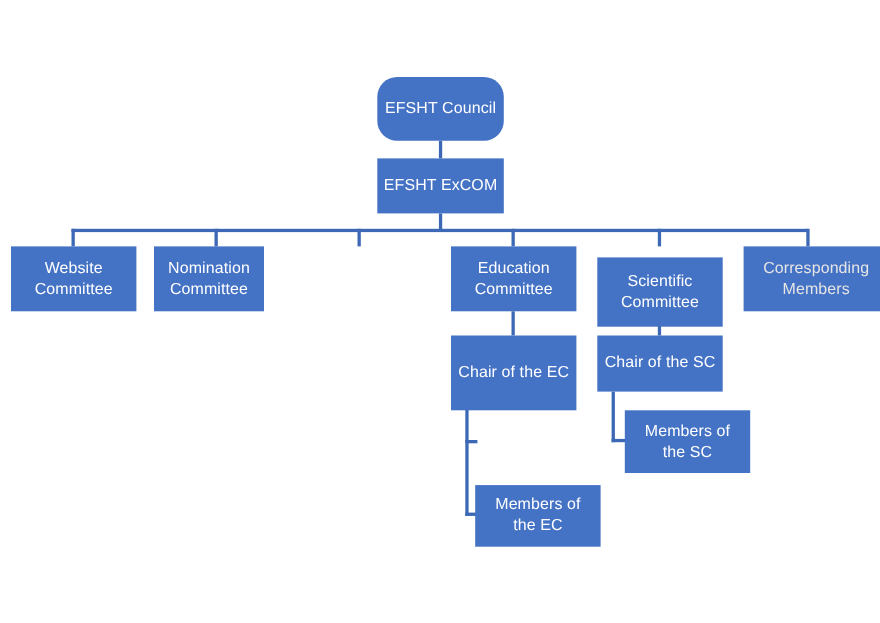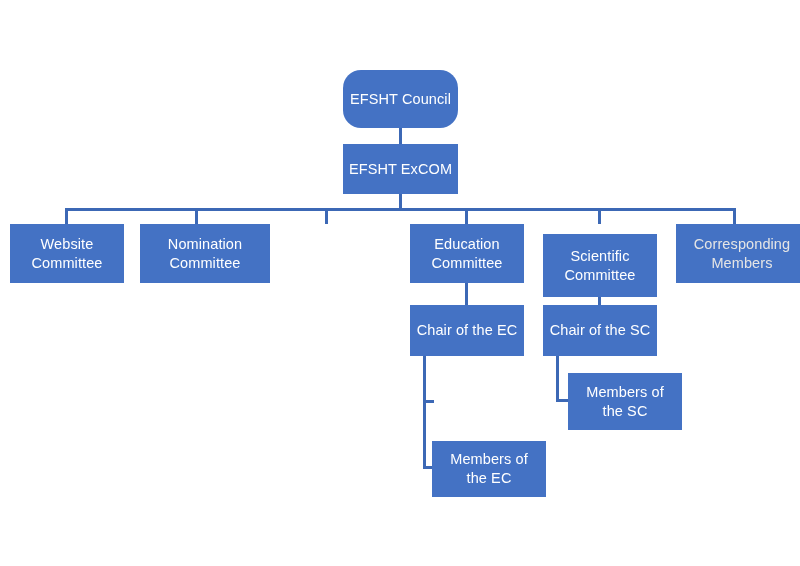--- a/index.html
+++ b/index.html
@@ -74,42 +74,42 @@
 
   <div class="node" style="left: 343px; top: 144px; width: 115px; height: 50px; background: rgb(68, 114, 196); color: rgb(255, 255, 255);">
     <span class="node-label">EFSHT ExCOM</span>
   </div>
 
   <div class="node" style="left: 10px; top: 224px; width: 114px; height: 59px; background: rgb(68, 114, 196); color: rgb(255, 255, 255);">
     <span class="node-label">Website
 Committee</span>
   </div>
 
-  <div class="node" style="left: 140px; top: 224px; width: 130px; height: 59px; background: rgb(68, 114, 196); color: rgb(255, 255, 255);">
+  <div class="node" style="left: 140px; top: 224px; width: 100px; height: 59px; background: rgb(68, 114, 196); color: rgb(255, 255, 255);">
     <span class="node-label">Nomination
 Committee</span>
   </div>
 
 
   <div class="node" style="left: 410px; top: 224px; width: 114px; height: 59px; background: rgb(68, 114, 196); color: rgb(255, 255, 255);">
     <span class="node-label">Education
 Committee</span>
   </div>
 
   <div class="node" style="left: 543px; top: 224px; width: 114px; height: 63px; background: rgb(68, 114, 196); color: rgb(255, 255, 255); margin-top: 10px;">
     <span class="node-label">Scientific
 Committee</span>
   </div>
 
   <div class="node" style="left: 676px; top: 224px; width: 132px; height: 59px; background: rgb(68, 114, 196); color: #e5e5e5;">
     <span class="node-label">Corresponding
 Members</span>
   </div>
 
-  <div class="node" style="left: 410px; top: 305px; width: 114px; height: 51px; background: rgb(68, 114, 196); color: rgb(255, 255, 255);">
+  <div class="node" style="left: 410px; top: 305px; width: 114px; height: 68px; background: rgb(68, 114, 196); color: rgb(255, 255, 255);">
     <span class="node-label">Chair of the EC</span>
   </div>
 
   <div class="node" style="left: 543px; top: 305px; width: 114px; height: 51px; background: rgb(68, 114, 196); color: rgb(255, 255, 255);">
     <span class="node-label">Chair of the SC</span>
   </div>
 
 
   <div class="node" style="left: 568px; top: 373px; width: 114px; height: 57px; background: rgb(68, 114, 196); color: rgb(255, 255, 255);">
     <span class="node-label">Members of

